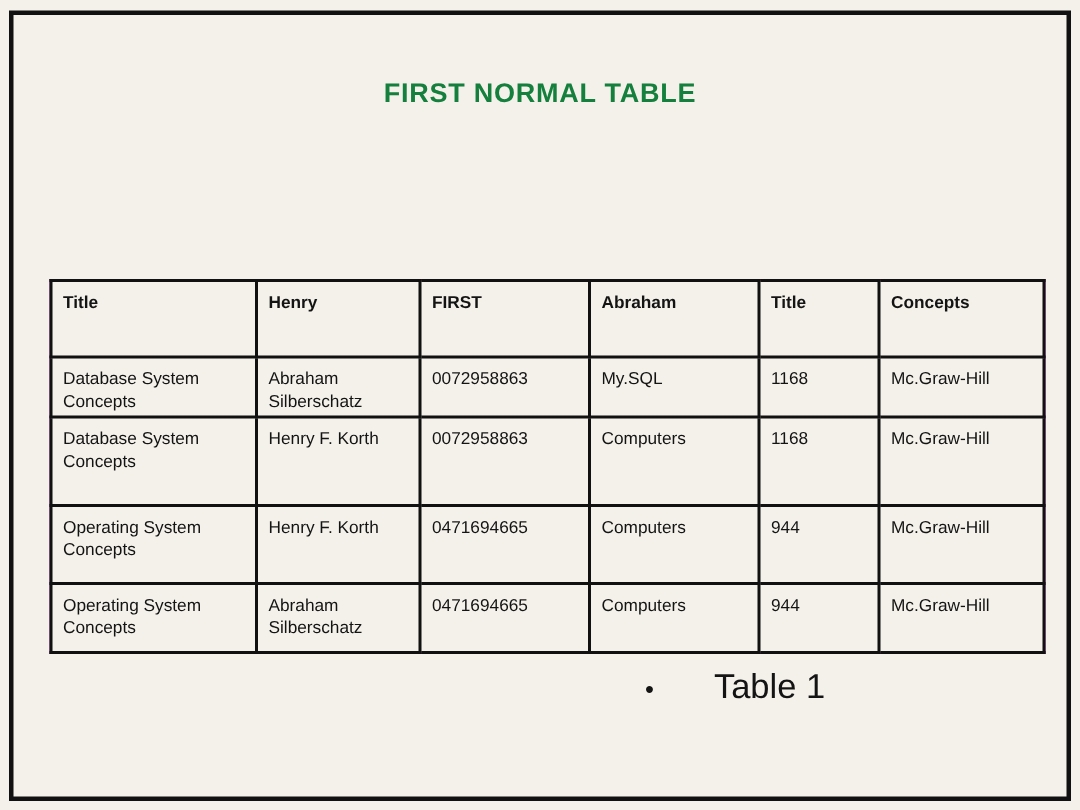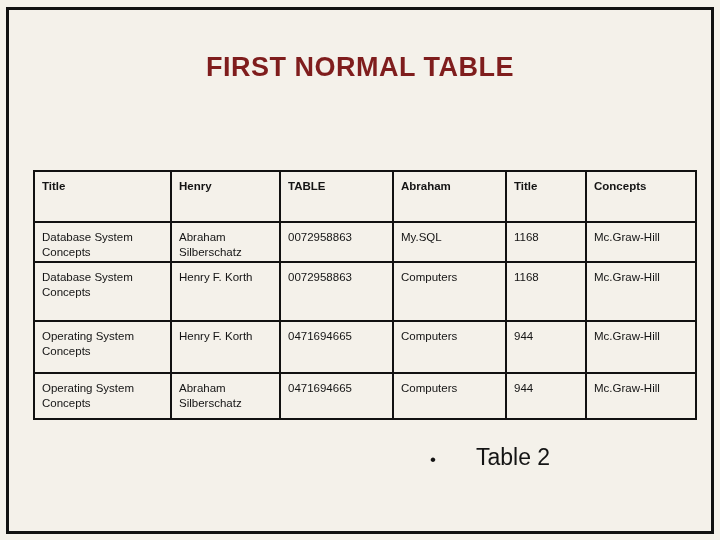--- a/index.html
+++ b/index.html
@@ -30,30 +30,30 @@
     box-sizing: border-box;
     pointer-events: none;
   }
   #slide-title {
     position: absolute;
     left: 0;
     top: 52px;
     width: 720px;
     text-align: center;
     font-family: "Liberation Sans", sans-serif;
-    font-size: 27px;
+    font-size: 18px;
     font-weight: bold;
     letter-spacing: 0.5px;
-    color: #7f1d1d;
+    color: #15803d;
     white-space: nowrap;
   }
   #data-table {
     position: absolute;
     left: 33px;
-    top: 170px;
+    top: 186px;
     width: 662px;
     border-collapse: collapse;
     table-layout: fixed;
     background: #a21caf;
   }
   #data-table th,
   #data-table td {
     border: 2px solid #111111;
     background: #f4f1ea;
     text-align: left;
@@ -113,21 +113,21 @@
       <col class="col-author">
       <col class="col-isbn">
       <col class="col-subject">
       <col class="col-pages">
       <col class="col-publisher">
     </colgroup>
     <thead>
       <tr>
         <th>Title</th>
         <th>Henry</th>
-        <th>TABLE</th>
+        <th>FIRST</th>
         <th>Abraham</th>
         <th>Title</th>
         <th>Concepts</th>
       </tr>
     </thead>
     <tbody>
       <tr class="row-h0">
         <td>Database System Concepts</td>
         <td>Abraham Silberschatz</td>
         <td>0072958863</td>
@@ -157,16 +157,16 @@
         <td>0471694665</td>
         <td>Computers</td>
         <td>944</td>
         <td>Mc.Graw-Hill</td>
       </tr>
     </tbody>
   </table>
 
   <div id="bullet-line">
     <span id="bullet-dot">•</span>
-    <span id="bullet-text">Table 2</span>
+    <span id="bullet-text">Table 1</span>
   </div>
 
 </div>
 
 </body></html>

